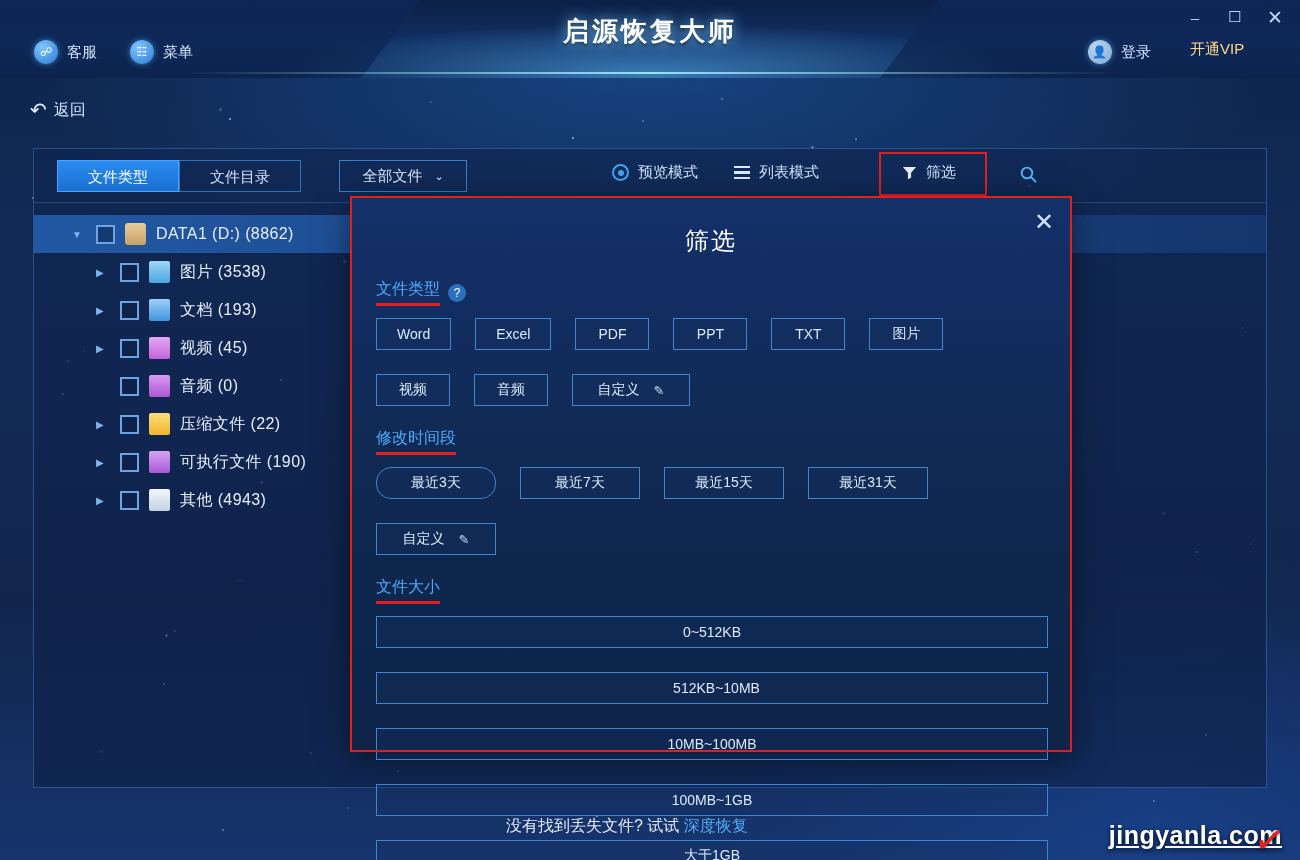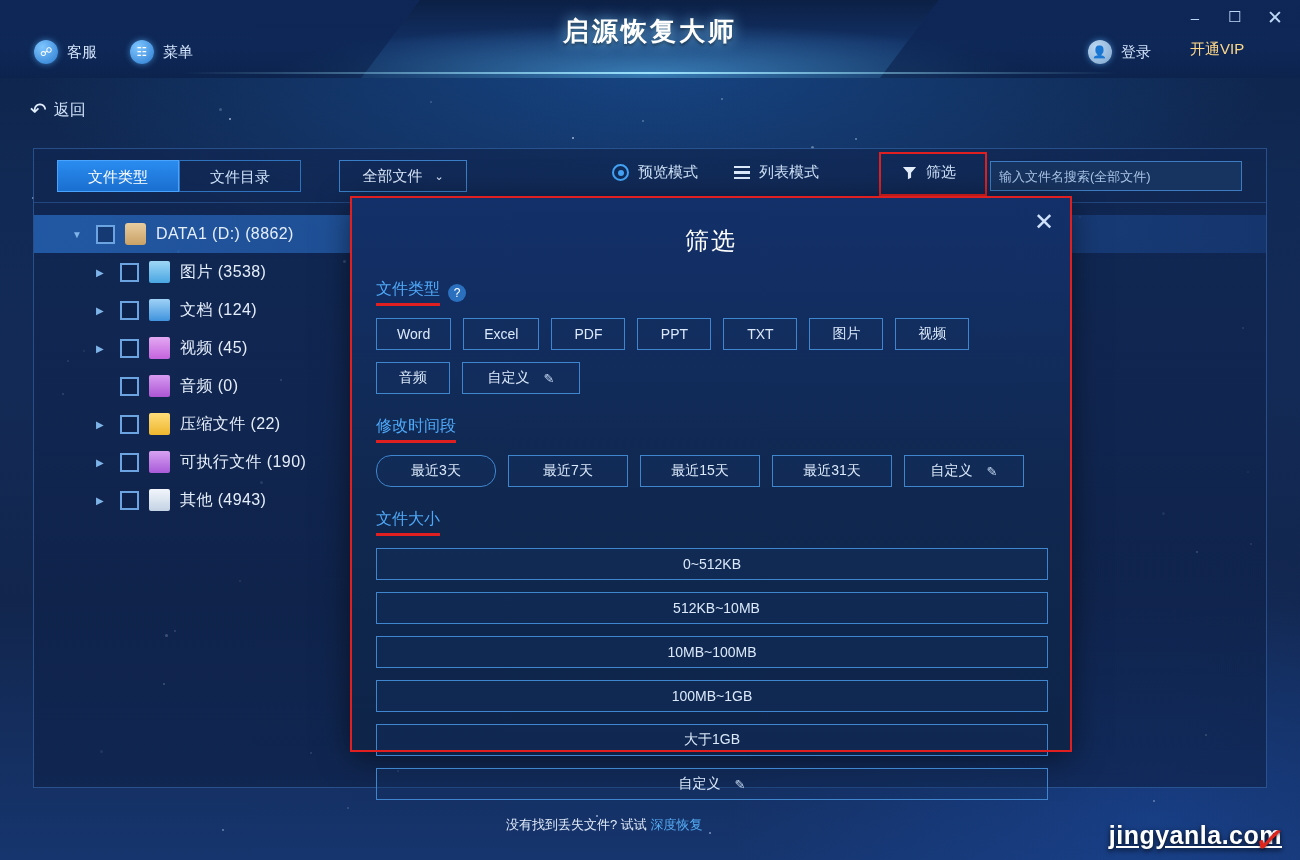--- a/index.html
+++ b/index.html
@@ -132,41 +132,41 @@
   .dlg-title { text-align:center; margin-top:27px; color:#fff; font-size:24px; letter-spacing:2px; }
   .sect { margin:0 0 0 24px; }
   .sect-h { display:flex; align-items:center; gap:8px; margin-top:22px; }
   .sect-h .lb {
     color:#4fa9f8; font-size:16px; padding-bottom:3px; border-bottom:3px solid #e02020;
   }
   .qmark {
     width:18px; height:18px; border-radius:50%; background:#2b70bf; color:#fff;
     font-size:12px; display:flex; align-items:center; justify-content:center; cursor:pointer;
   }
-  .chips { display:flex; flex-wrap:wrap; gap:12px; margin-top:12px; }
+  .chips { display:flex; flex-wrap:wrap; gap:24px; margin-top:12px; }
   .chip {
     height:32px; padding:0 20px; min-width:74px;
     border:1px solid #3f86cf; color:#dbe9fa; font-size:14px;
     display:flex; align-items:center; justify-content:center; gap:14px; cursor:pointer;
     background:rgba(20,48,98,.35);
   }
   .pencil { font-size:13px; color:#c8ddf6; }
   .dlg-foot { position:absolute; left:0; right:0; bottom:36px; height:44px; }
   .scope { position:absolute; left:24px; top:10px; color:#e0453c; font-size:15px; }
   .ok-btn {
     position:absolute; left:302px; top:0; width:120px; height:40px;
     background:linear-gradient(180deg,#2d9bf5,#1b7ede); color:#fff; font-size:17px;
     display:flex; align-items:center; justify-content:center; cursor:pointer;
     border-radius:2px;
   }
   
   .footer { position:absolute; left:0; bottom:0; width:1300px; height:66px; }
   .f-left { position:absolute; left:30px; top:22px; font-size:15px; color:#dde9f8; }
   .f-left b { color:#e0453c; font-weight:normal; }
-  .f-mid { position:absolute; left:506px; top:22px; font-size:13px; color:#e2ecfa;text-align:center; }
+  .f-mid { position:absolute; left:506px; top:22px; font-size:16px; color:#e2ecfa;text-align:center; }
   .f-mid a { color:#55acf5; text-decoration:none; cursor:pointer; }
   .rec-btn {
     position:absolute; right:32px; top:6px; width:192px; height:52px;
     border:2px solid #3fa0ef; border-radius:7px;
     background:linear-gradient(180deg, rgba(34,96,178,.75), rgba(22,66,135,.75));
     display:flex; align-items:center; justify-content:center;
     color:#bcd9f7; font-size:21px; letter-spacing:3px; cursor:pointer;
     box-shadow:0 0 12px rgba(60,150,240,.35) inset;
   }
   .rec-btn .notch {
@@ -339,23 +339,20 @@
           <path d="M1 2 h14 l-5.3 6.2 v5.3 l-3.4 1.6 v-6.9 z" fill="#e4eefb"></path>
         </svg>
         <span>筛选</span>
       </div>
 
       <svg class="mag" viewBox="0 0 20 20">
         <circle cx="8.4" cy="8.4" r="5.6" fill="none" stroke="#59b0f7" stroke-width="2"></circle>
         <line x1="12.6" y1="12.6" x2="18" y2="18" stroke="#59b0f7" stroke-width="2"></line>
       </svg>
 
-      <div class="search-box">
-        <input type="text" placeholder="输入文件名搜索(全部文件)" style="">
-      </div>
     </div>
 
     <div class="tree">
       <div class="trow sel">
         <span class="tw">▼</span>
         <span class="cb"></span>
         <span class="fic" style="background:linear-gradient(180deg,#e8cda0,#c9a165); border-radius:3px;"></span>
         <span class="tlabel">DATA1 (D:) (8862)</span>
       </div>
 
@@ -363,21 +360,21 @@
         <span class="tw">▶</span>
         <span class="cb"></span>
         <span class="fic" style="background:linear-gradient(180deg,#9ed7f5,#49a6e2);"></span>
         <span class="tlabel">图片 (3538)</span>
       </div>
 
       <div class="trow ind">
         <span class="tw">▶</span>
         <span class="cb"></span>
         <span class="fic" style="background:linear-gradient(180deg,#9fd2f7,#3f93dd);"></span>
-        <span class="tlabel">文档 (124)</span>
+        <span class="tlabel">文档 (193)</span>
       </div>
 
       <div class="trow ind">
         <span class="tw">▶</span>
         <span class="cb"></span>
         <span class="fic" style="background:linear-gradient(180deg,#e3a9f2,#c463de);"></span>
         <span class="tlabel">视频 (45)</span>
       </div>
 
       <div class="trow ind">

